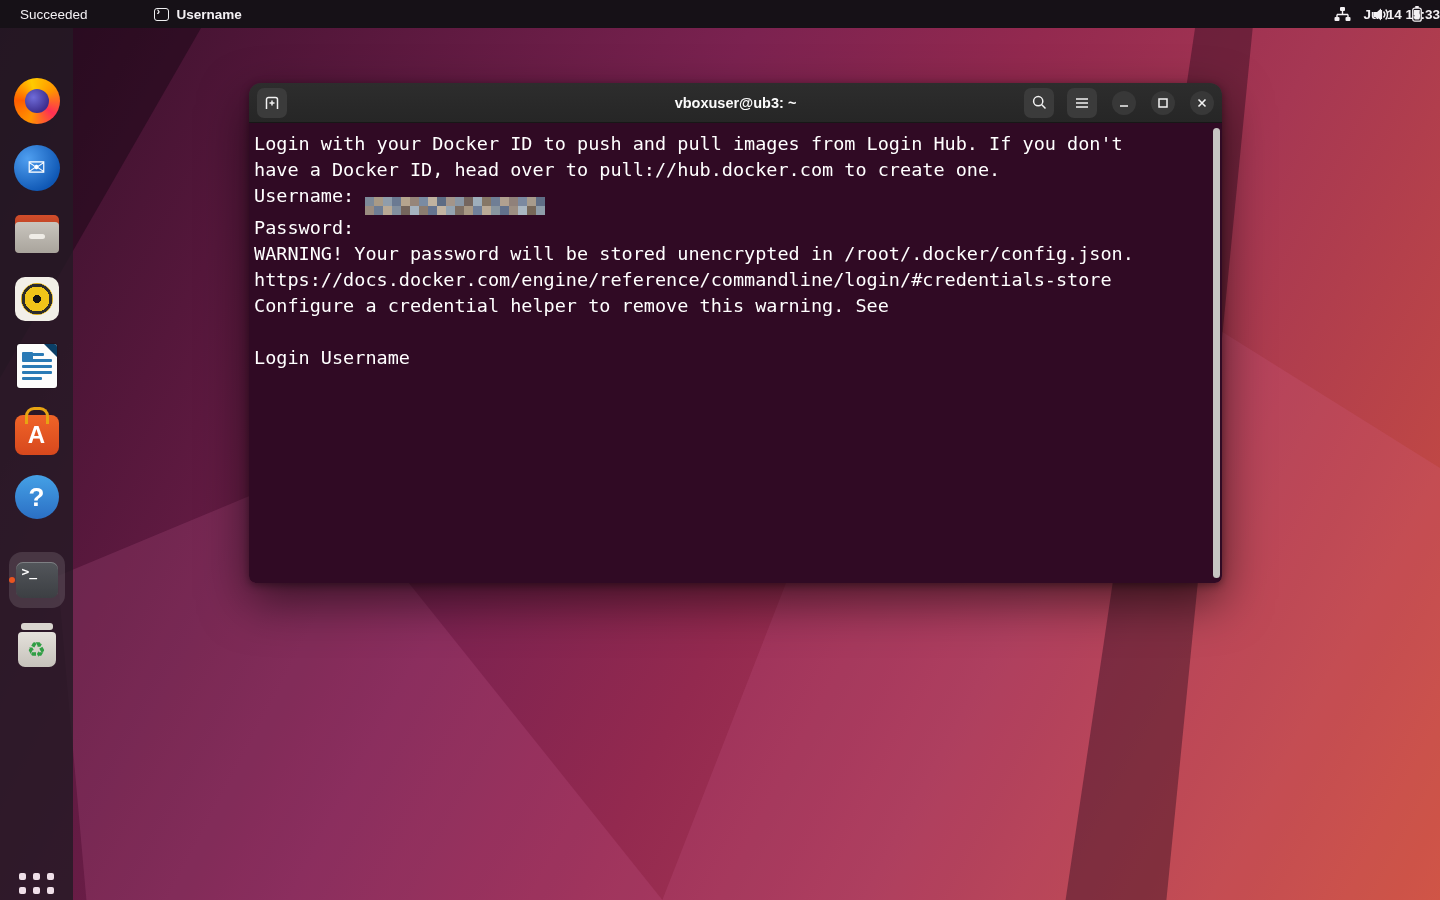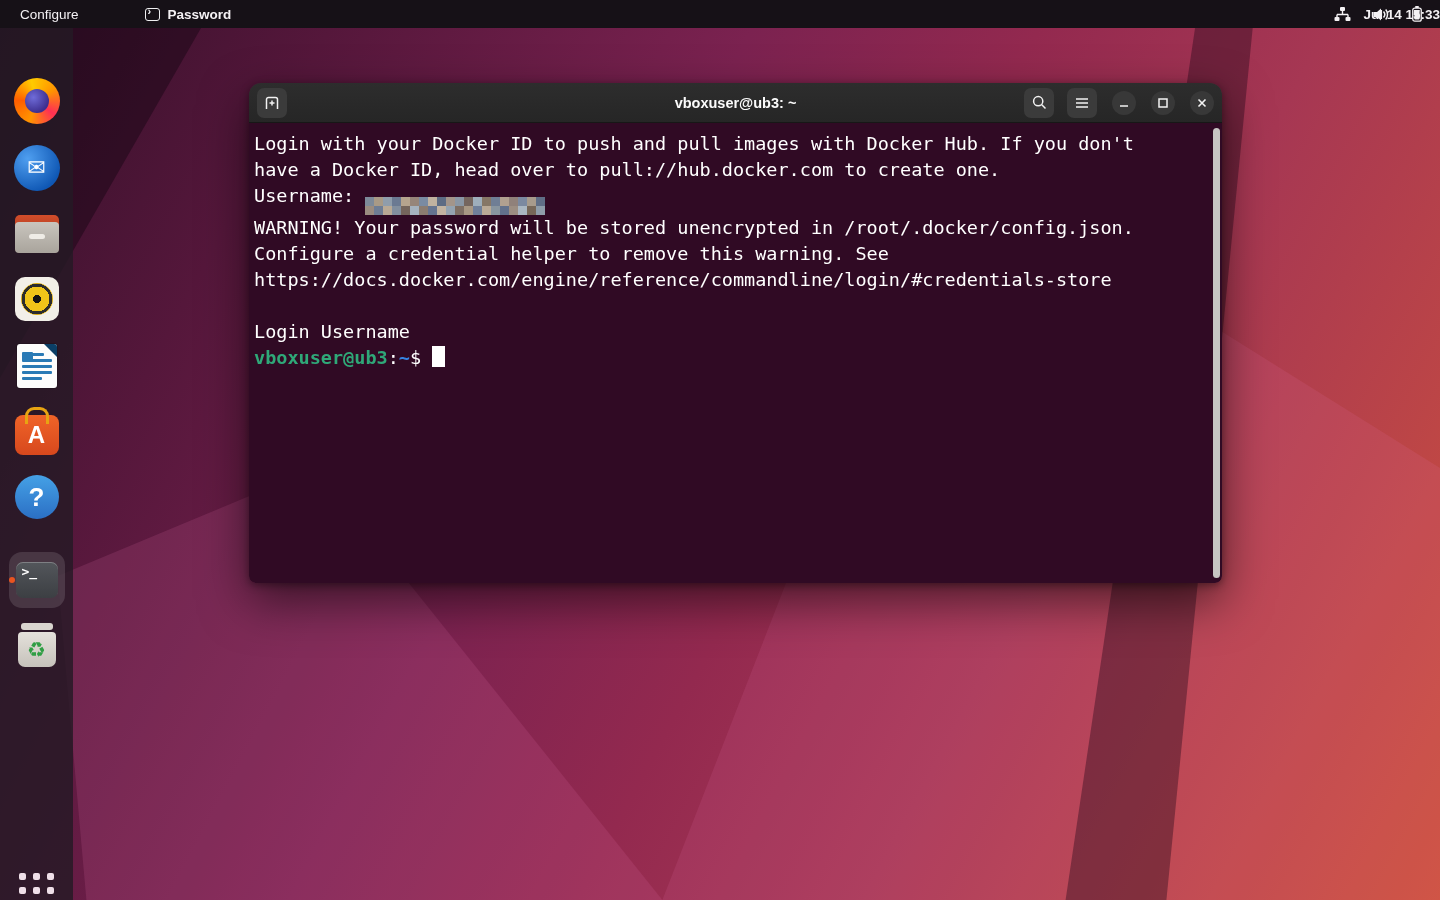--- a/index.html
+++ b/index.html
@@ -120,24 +120,24 @@
 </head>
 <body>
 
 <div class="desktop">
   <div class="facet f1"></div>
   <div class="facet f2"></div>
   <div class="facet f3"></div>
   <div class="facet f4"></div>
 
   <div class="topbar">
-    <div class="tb-activities">Configure</div>
+    <div class="tb-activities">Succeeded</div>
     <div class="tb-app">
       <span class="tb-term-ico"></span>
-      <span>Password</span>
+      <span>Username</span>
     </div>
     <div class="tb-clock">Jul 14 15:33</div>
     <div class="tb-right">
       <svg width="17" height="15" viewBox="0 0 17 15">
         <rect x="6" y="0" width="5" height="4" rx="1" fill="#f4f1f4"></rect>
         <path d="M8.5 4 v3 M3 7.5 h11 M3 7.5 v3 M14 7.5 v3" stroke="#f4f1f4" stroke-width="1.4" fill="none"></path>
         <rect x="0.5" y="10" width="5" height="4" rx="1" fill="#f4f1f4"></rect>
         <rect x="11.5" y="10" width="5" height="4" rx="1" fill="#f4f1f4"></rect>
       </svg>
       <svg width="17" height="15" viewBox="0 0 17 15">
@@ -255,26 +255,26 @@
         </div>
         <div class="circle-btn">
           <svg width="10" height="10" viewBox="0 0 10 10">
             <path d="M1.5 1.5 L8.5 8.5 M8.5 1.5 L1.5 8.5" stroke="#f2f2f2" stroke-width="1.6"></path>
           </svg>
         </div>
       </div>
     </div>
     <div class="term-body" id="term-body" style="background: rgb(48, 10, 36);">
       <div id="terminal-output">
-          <div class="term-line"><span style="color: rgb(255, 255, 255);">Login with your Docker ID to push and pull images with Docker Hub. If you don't</span></div>
+          <div class="term-line"><span style="color: rgb(255, 255, 255);">Login with your Docker ID to push and pull images from Login Hub. If you don't</span></div>
           <div class="term-line"><span style="color: rgb(255, 255, 255);">have a Docker ID, head over to pull://hub.docker.com to create one.</span></div>
           <div class="term-line"><span style="color: rgb(255, 255, 255);">Username: </span><span class="mosaic"><i style="background: rgb(125, 138, 153);"></i><i style="background: rgb(168, 154, 134);"></i><i style="background: rgb(143, 157, 171);"></i><i style="background: rgb(107, 122, 146);"></i><i style="background: rgb(181, 164, 142);"></i><i style="background: rgb(150, 133, 122);"></i><i style="background: rgb(122, 139, 162);"></i><i style="background: rgb(192, 178, 160);"></i><i style="background: rgb(93, 108, 132);"></i><i style="background: rgb(163, 149, 138);"></i><i style="background: rgb(138, 151, 165);"></i><i style="background: rgb(117, 102, 94);"></i><i style="background: rgb(158, 174, 187);"></i><i style="background: rgb(134, 119, 102);"></i><i style="background: rgb(111, 126, 149);"></i><i style="background: rgb(176, 160, 144);"></i><i style="background: rgb(144, 129, 122);"></i><i style="background: rgb(123, 137, 160);"></i><i style="background: rgb(167, 155, 140);"></i><i style="background: rgb(95, 110, 134);"></i><i style="background: rgb(154, 140, 128);"></i><i style="background: rgb(110, 125, 148);"></i><i style="background: rgb(184, 169, 149);"></i><i style="background: rgb(130, 143, 158);"></i><i style="background: rgb(116, 101, 92);"></i><i style="background: rgb(165, 178, 191);"></i><i style="background: rgb(139, 124, 112);"></i><i style="background: rgb(101, 116, 144);"></i><i style="background: rgb(194, 180, 162);"></i><i style="background: rgb(148, 163, 176);"></i><i style="background: rgb(126, 111, 100);"></i><i style="background: rgb(168, 152, 132);"></i><i style="background: rgb(112, 128, 154);"></i><i style="background: rgb(186, 170, 150);"></i><i style="background: rgb(136, 149, 159);"></i><i style="background: rgb(98, 113, 140);"></i><i style="background: rgb(156, 142, 130);"></i><i style="background: rgb(170, 183, 194);"></i><i style="background: rgb(118, 103, 88);"></i><i style="background: rgb(142, 157, 170);"></i></span></div>
+          <div class="term-line"><span style="color: rgb(255, 255, 255);">Password:</span></div>
           <div class="term-line"><span style="color: rgb(255, 255, 255);">WARNING! Your password will be stored unencrypted in /root/.docker/config.json.</span></div>
+          <div class="term-line"><span style="color: rgb(255, 255, 255);">https://docs.docker.com/engine/reference/commandline/login/#credentials-store</span></div>
           <div class="term-line"><span style="color: rgb(255, 255, 255);">Configure a credential helper to remove this warning. See</span></div>
-          <div class="term-line"><span style="color: rgb(255, 255, 255);">https://docs.docker.com/engine/reference/commandline/login/#credentials-store</span></div>
           <div class="term-line"></div>
           <div class="term-line"><span style="color: rgb(255, 255, 255);">Login Username</span></div>
-          <div class="term-line"><span class="seg-green" style="color: rgb(47, 168, 120);">vboxuser@ub3</span><span style="color: rgb(255, 255, 255);">:</span><span class="seg-blue" style="color: rgb(53, 132, 228);">~</span><span style="color: rgb(255, 255, 255);">$ </span><span class="cursor-block"></span></div>
         </div>
       <div class="scrollbar"></div>
     </div>
   </div>
 </div>
 
 </body></html>

